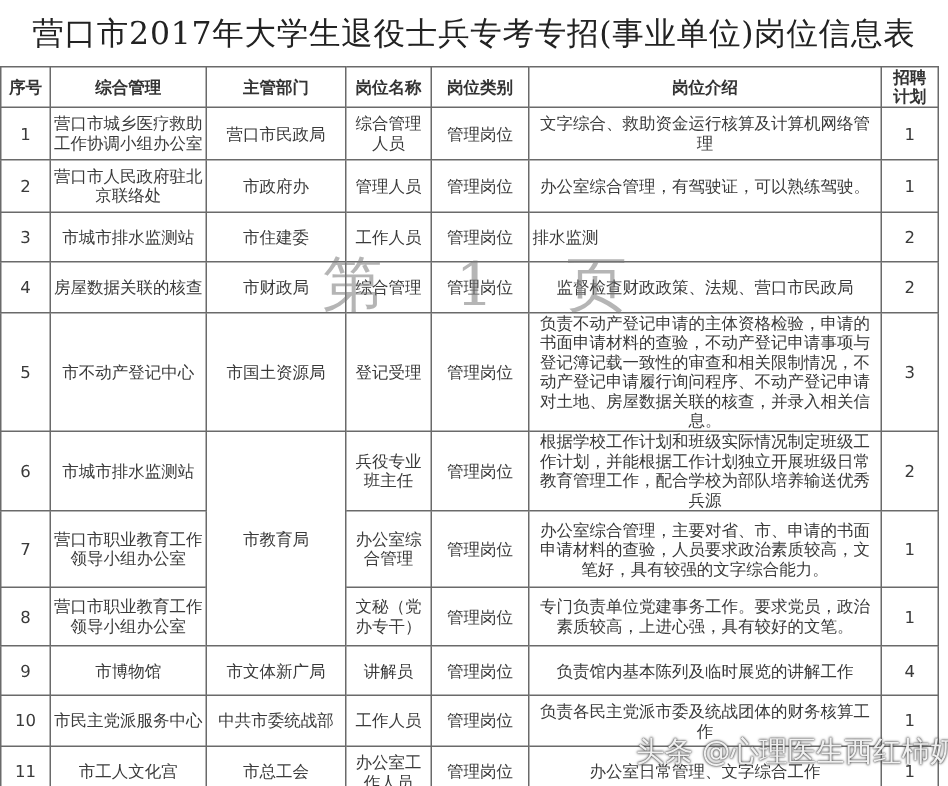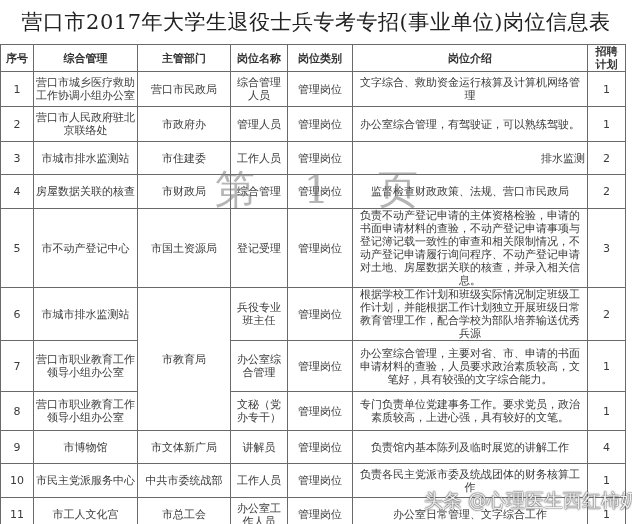--- a/index.html
+++ b/index.html
@@ -2,21 +2,21 @@
 <html><head>
 <meta charset="utf-8">
 <style>
   html, body { margin: 0; padding: 0; background: #ffffff; }
   body { width: 632px; height: 524px; overflow: hidden; position: relative; font-family: "DejaVu Sans", sans-serif; color: #333; }
   .title { position: absolute; left: 0; top: 0; width: 632px; height: 44px; line-height: 44px; text-align: center; font-family: "DejaVu Serif", serif; font-size: 21px; color: #222; letter-spacing: 0.5px; }
   table.grid { position: absolute; left: 0; top: 44px; border-collapse: collapse; table-layout: fixed; width: 625px; }
   table.grid td, table.grid th { border: 1px solid #6a6a6a; padding: 0 2px; text-align: center; vertical-align: middle; font-size: 11px; line-height: 13px; color: #3a3a3a; font-weight: normal; overflow: hidden; }
   table.grid th { font-weight: bold; color: #333; font-size: 11px; }
   td.desc { text-align: left; padding-left: 3px; }
-  td.desc.center { text-align: right; }
+  td.desc.center { text-align: left; }
   tr.dashed-top td { border-top: 1px dashed #555; }
   .watermark-page { position: absolute; left: 215px; top: 162px; font-family: "DejaVu Serif", serif; font-size: 40px; color: rgba(120,120,120,0.55); letter-spacing: 18px; pointer-events: none; }
   .watermark-src { position: absolute; left: 424px; top: 488px; font-size: 19px; color: rgba(255,255,255,0.92); text-shadow: 0 0 2px #444, 0 0 1px #222; pointer-events: none; white-space: nowrap; }
   .right-edge { position: absolute; left: 626px; top: 44px; width: 6px; height: 480px; background: #fff; }
 </style>
 </head>
 <body>
 
 <div class="title">营口市2017年大学生退役士兵专考专招(事业单位)岗位信息表</div>
 

